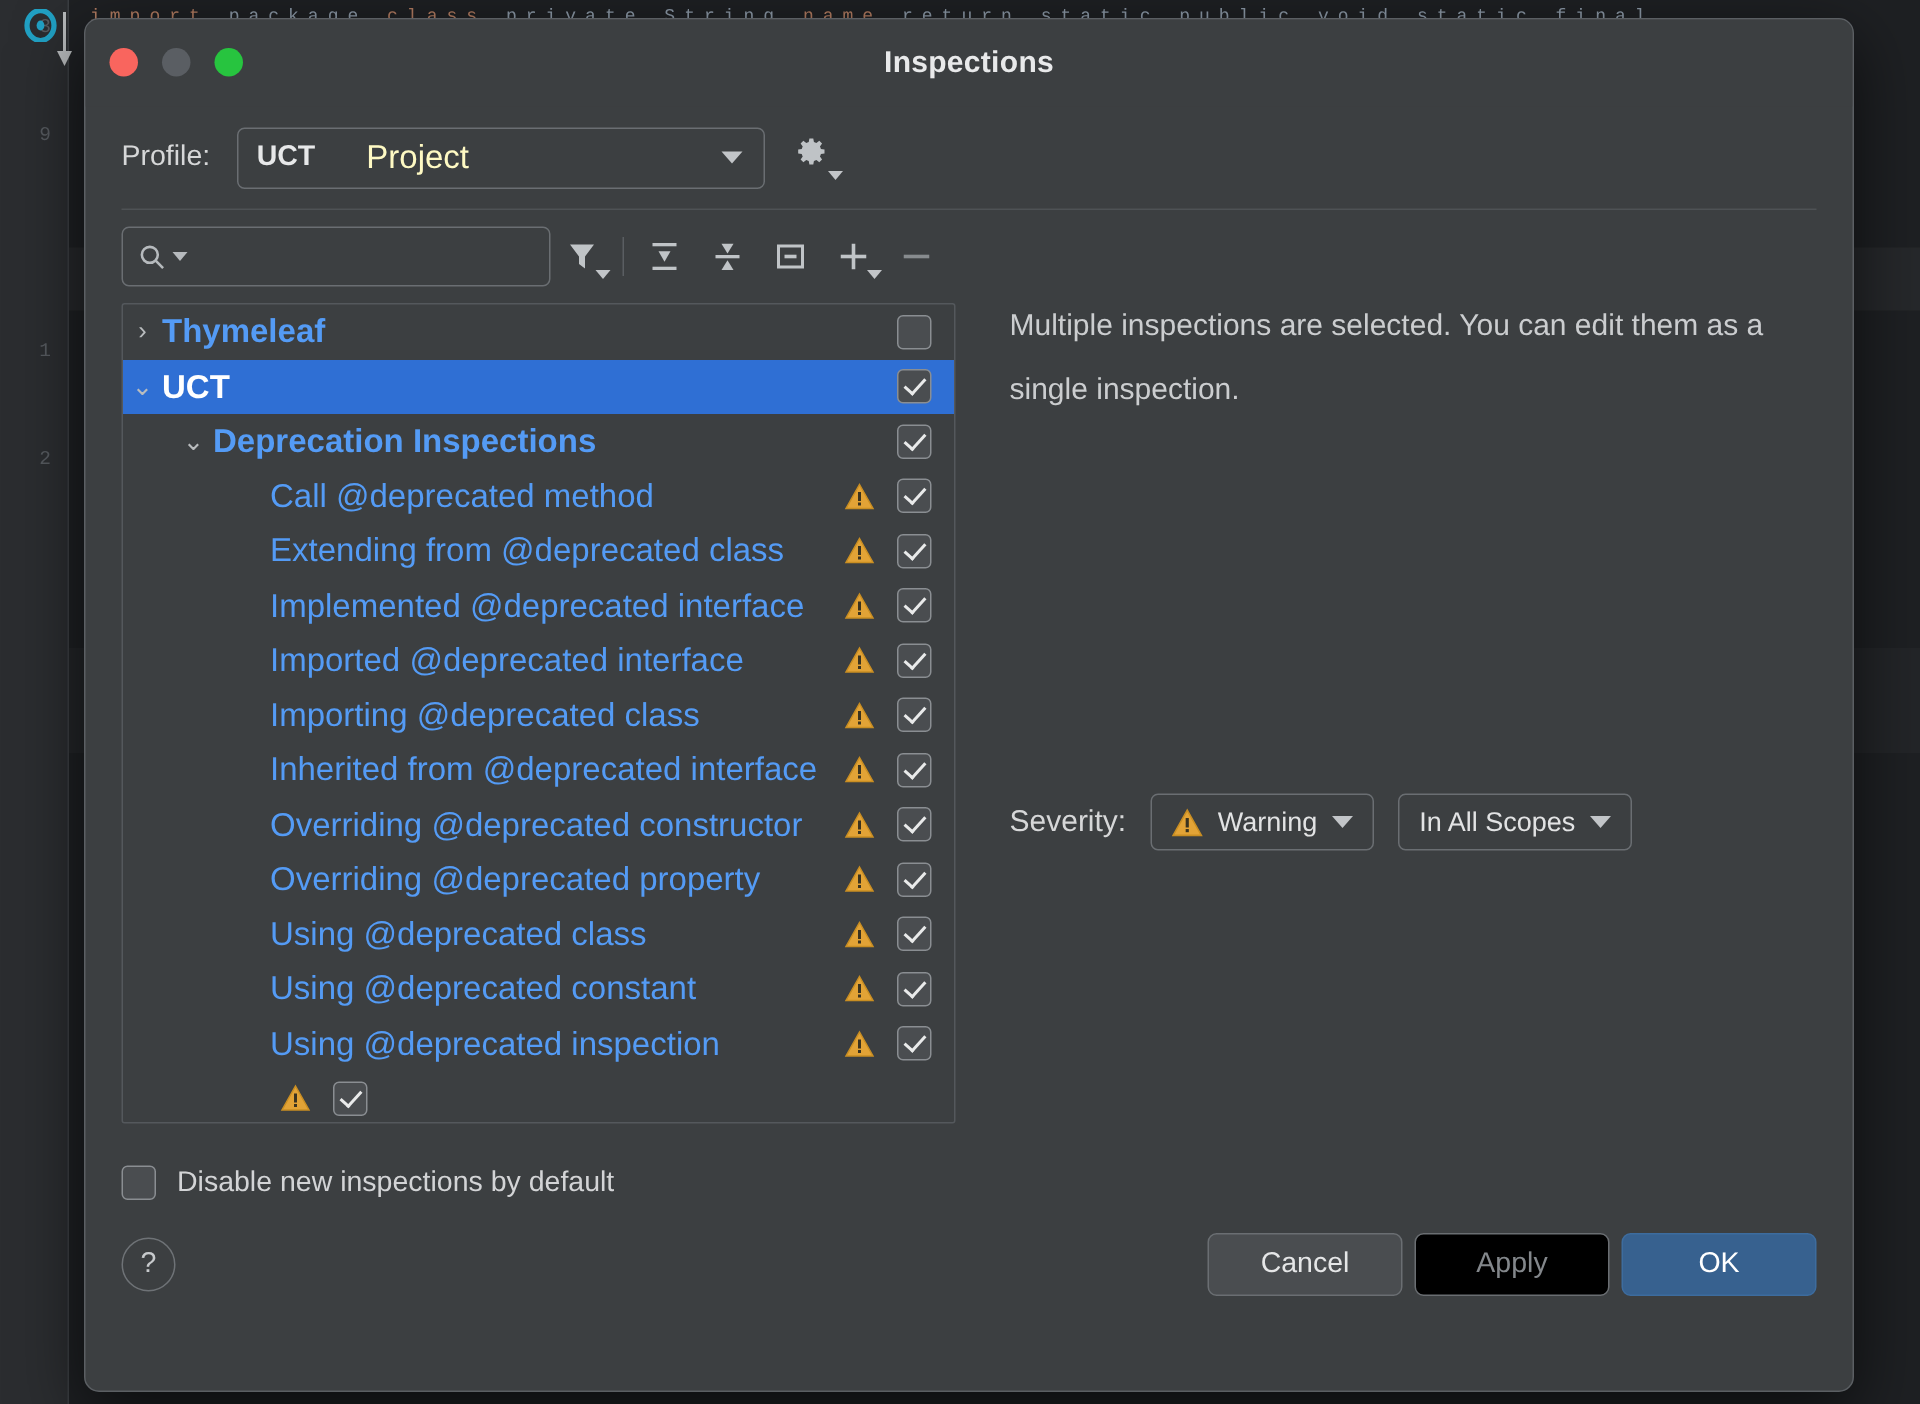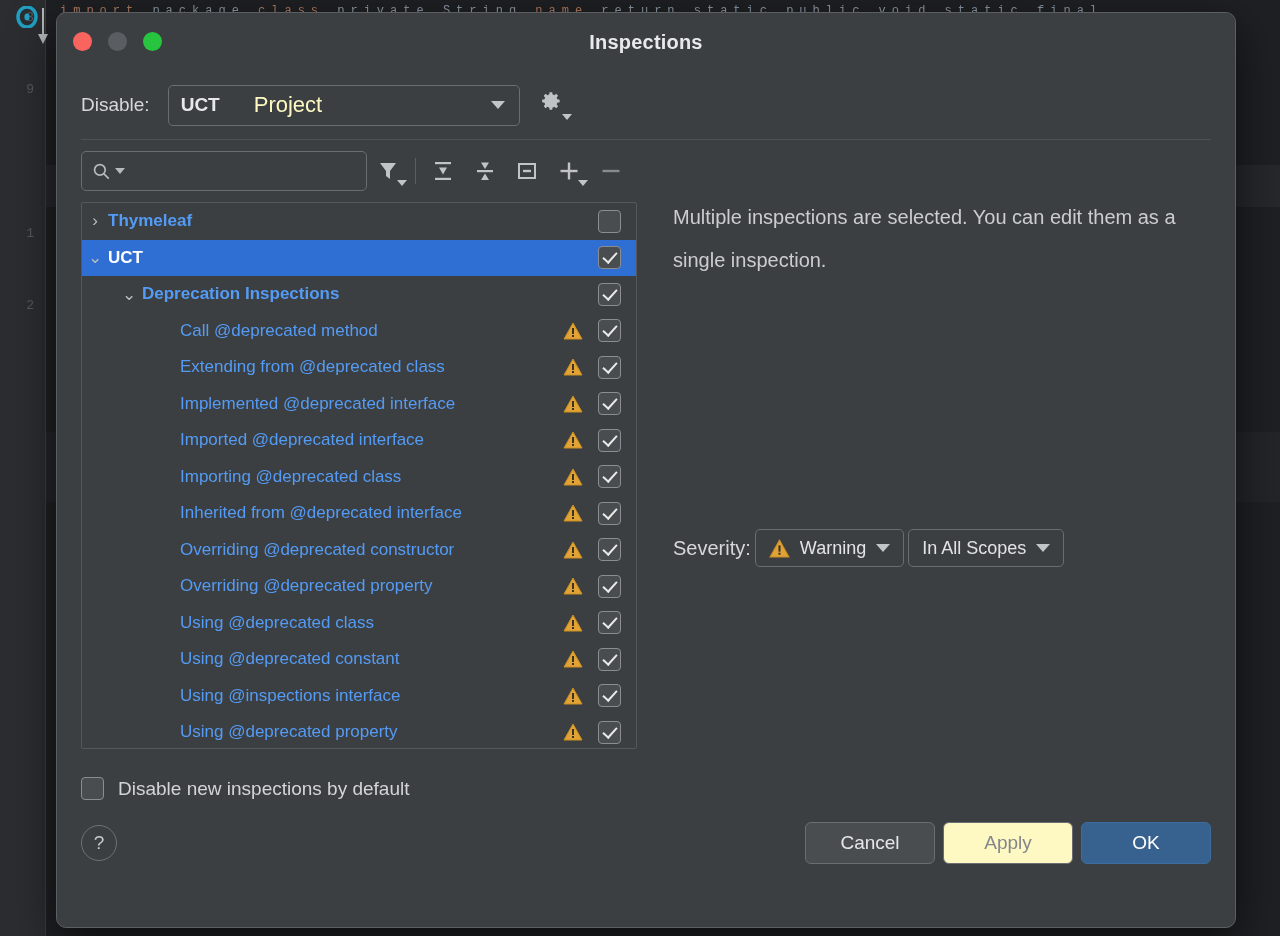--- a/index.html
+++ b/index.html
@@ -126,21 +126,21 @@
   .tree-row {
     display: flex; align-items: center; height: 36.5px;
     padding-right: 8px; position: relative;
   }
   .tree-row.selected { background: #2f6fd4; }
   .arrow {
     width: 26px; display: flex; align-items: center; justify-content: center;
     color: #b9bcbe; font-size: 17px; cursor: pointer; flex: 0 0 26px;
   }
   .tree-label {
-    color: #549bf5; font-size: 17px; white-space: nowrap;
+    color: #549bf5; font-size: 22px; white-space: nowrap;
     overflow: hidden; flex: 1 1 auto;
   }
   .tree-row.selected .tree-label { color: #ffffff; font-weight: bold; }
   .tree-label.group { font-weight: bold; }
   .tree-label.leaf { font-weight: normal; }
   .warn-cell { width: 34px; flex: 0 0 34px; display: flex; justify-content: center; }
   .cb-cell { width: 38px; flex: 0 0 38px; display: flex; justify-content: center; }
   .checkbox {
     width: 23px; height: 23px; border: 1px solid #8a8e92; border-radius: 4px;
     background: #4a4d50; position: relative; cursor: pointer;
@@ -153,21 +153,21 @@
   .indent-1 { padding-left: 0px; }
   .indent-2 { padding-left: 34px; }
   .indent-3 { padding-left: 72px; }
 
   
   #desc-text {
     color: #cbcdcf; font-size: 20px; line-height: 43px;
     padding-top: 56px; max-width: 548px;
   }
   #severity-row {
-    display: flex; align-items: center; gap: 4px; margin-top: 247px;
+    display: flex; align-items: center; gap: 16px; margin-top: 247px;
   }
   #severity-label { color: #d6d7d8; font-size: 20px; }
   .combo {
     height: 38px; border: 1px solid #6a6e72; border-radius: 5px;
     background: #3c3f41; display: flex; align-items: center;
     gap: 10px; padding: 0 13px; cursor: pointer;
   }
   .combo-text { color: #e2e3e4; font-size: 18px; }
 
   
@@ -183,21 +183,21 @@
     width: 36px; height: 36px; border-radius: 50%; border: 1px solid #6e7276;
     color: #c7cacc; display: flex; align-items: center; justify-content: center;
     font-size: 19px; cursor: pointer;
   }
   #btn-group { margin-left: auto; display: flex; gap: 8px; justify-content: center; }
   .btn {
     min-width: 130px; height: 42px; border-radius: 6px; border: 1px solid #6a6e72;
     background: #4a4d50; color: #e5e6e7; font-size: 19px;
     display: flex; align-items: center; justify-content: center; cursor: pointer;
   }
-  .btn.ghost { background: #fef9c3; color: #83878b; }
+  .btn.ghost { background: #000000; color: #83878b; }
   .btn.primary { background: #37618f; border-color: #3d6c9e; color: #ffffff; }
 </style>
 </head>
 <body>
 
 <div id="bg-ide">
   <div id="bg-editor"></div>
   <div id="bg-tab-strip"></div>
   <div id="bg-panel2"></div>
   <div id="bg-codeline">
@@ -232,21 +232,21 @@
   <div id="titlebar">
     <div id="traffic">
       <div class="light red"></div>
       <div class="light grey"></div>
       <div class="light green"></div>
     </div>
     <div id="dialog-title">Inspections</div>
   </div>
 
   <div id="profile-row">
-    <div id="profile-label">Disable:</div>
+    <div id="profile-label">Profile:</div>
     <div id="profile-combo">
       <span id="profile-value">UCT</span>
       <span id="profile-scope">Project</span>
       <span class="caret"></span>
     </div>
     <div id="gear-btn">
       <svg viewBox="0 0 24 24" width="26" height="26" style="position:absolute;left:0;top:0">
         <path fill="#bfc3c6" d="M12 8.2a3.8 3.8 0 100 7.6 3.8 3.8 0 000-7.6zm0 5.9a2.1 2.1 0 110-4.2 2.1 2.1 0 010 4.2z"></path>
         <path fill="#bfc3c6" d="M20 13.2v-2.4l-2.2-.4a6 6 0 00-.6-1.5l1.3-1.8-1.7-1.7-1.8 1.3a6 6 0 00-1.5-.6L13.1 4h-2.4l-.4 2.1a6 6 0 00-1.5.6L7 5.4 5.3 7.1l1.3 1.8a6 6 0 00-.6 1.5L3.8 10.8v2.4l2.2.4a6 6 0 00.6 1.5l-1.3 1.8 1.7 1.7 1.8-1.3a6 6 0 001.5.6l.4 2.1h2.4l.4-2.1a6 6 0 001.5-.6l1.8 1.3 1.7-1.7-1.3-1.8a6 6 0 00.6-1.5l2.2-.4z"></path>
       </svg>
@@ -491,36 +491,35 @@
                 <rect x="9" y="14" width="2" height="2" fill="#3a3320"></rect>
               </svg>
             </div>
             <div class="cb-cell">
               <div class="checkbox checked"></div>
             </div>
           </div>
           <div class="tree-row">
             <div class="indent-3" style="flex: 0 0 auto;"></div>
             <div class="arrow"></div>
-            <div class="tree-label leaf">Using @inspections interface</div>
-            <div class="warn-cell">
-              <svg width="20" height="20" viewBox="0 0 20 20">
-                <polygon points="10,2 19,18 1,18" fill="#e2a336" stroke="#c98e22" stroke-width="1"></polygon>
-                <rect x="9" y="7" width="2" height="6" fill="#3a3320"></rect>
-                <rect x="9" y="14" width="2" height="2" fill="#3a3320"></rect>
-              </svg>
-            </div>
-            <div class="cb-cell">
-              <div class="checkbox checked"></div>
-            </div>
-          </div>
-          <div class="tree-row">
-            <div class="indent-3" style="flex: 0 0 auto;"></div>
-            <div class="arrow"></div>
-            <div class="tree-label leaf">Using @deprecated property</div>
+            <div class="tree-label leaf">Using @deprecated inspection</div>
+            <div class="warn-cell">
+              <svg width="20" height="20" viewBox="0 0 20 20">
+                <polygon points="10,2 19,18 1,18" fill="#e2a336" stroke="#c98e22" stroke-width="1"></polygon>
+                <rect x="9" y="7" width="2" height="6" fill="#3a3320"></rect>
+                <rect x="9" y="14" width="2" height="2" fill="#3a3320"></rect>
+              </svg>
+            </div>
+            <div class="cb-cell">
+              <div class="checkbox checked"></div>
+            </div>
+          </div>
+          <div class="tree-row">
+            <div class="indent-3" style="flex: 0 0 auto;"></div>
+            <div class="arrow"></div>
             <div class="warn-cell">
               <svg width="20" height="20" viewBox="0 0 20 20">
                 <polygon points="10,2 19,18 1,18" fill="#e2a336" stroke="#c98e22" stroke-width="1"></polygon>
                 <rect x="9" y="7" width="2" height="6" fill="#3a3320"></rect>
                 <rect x="9" y="14" width="2" height="2" fill="#3a3320"></rect>
               </svg>
             </div>
             <div class="cb-cell">
               <div class="checkbox checked"></div>
             </div>

